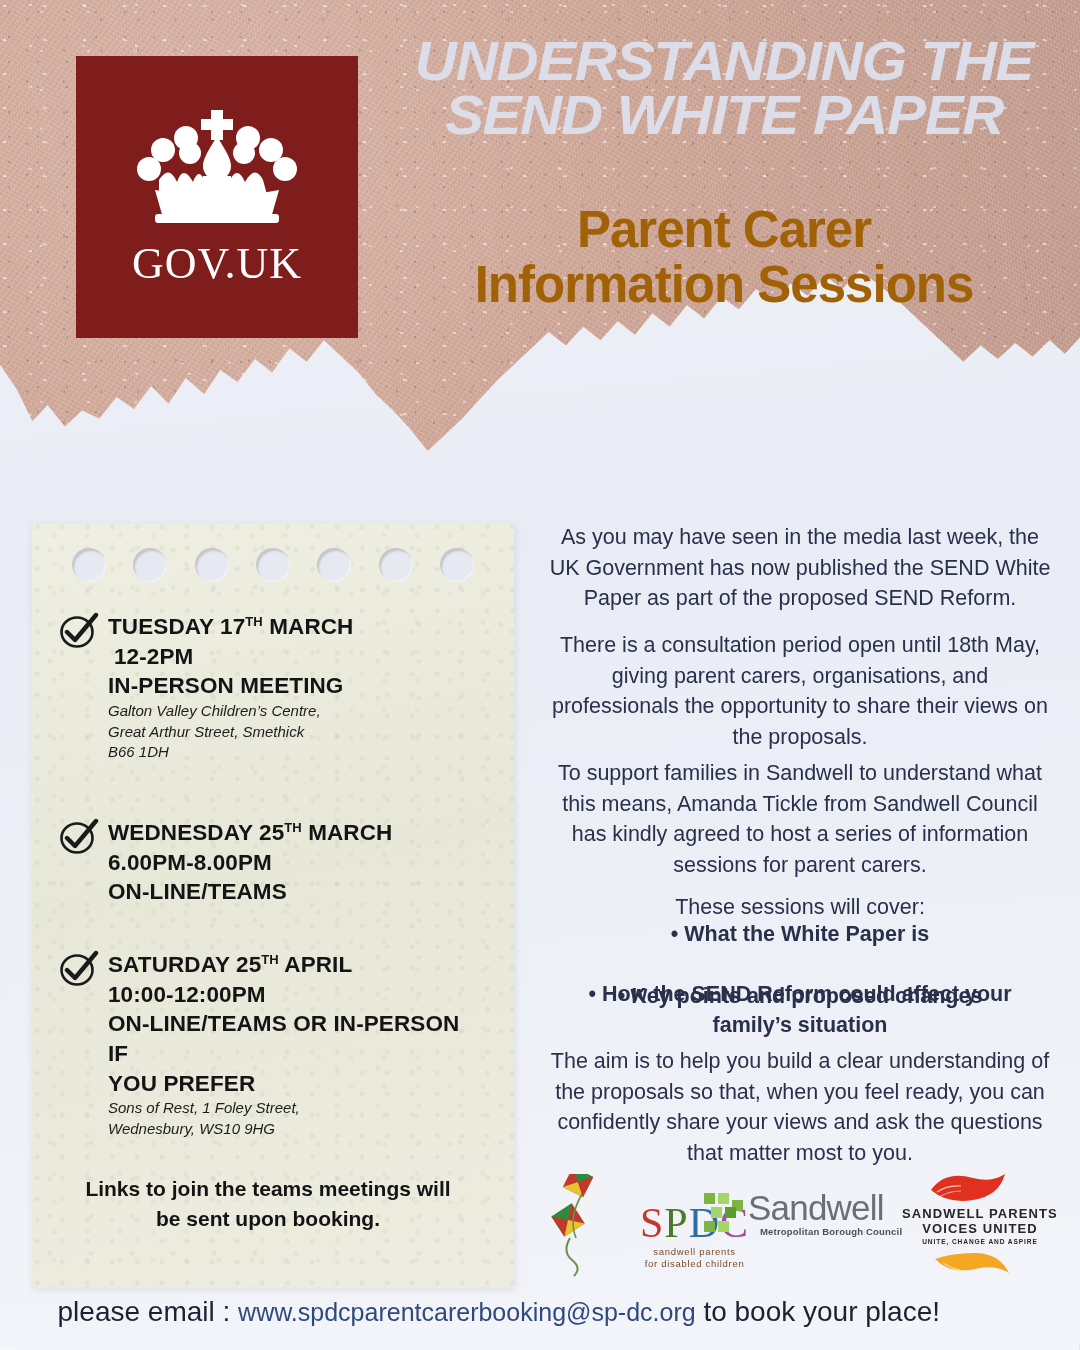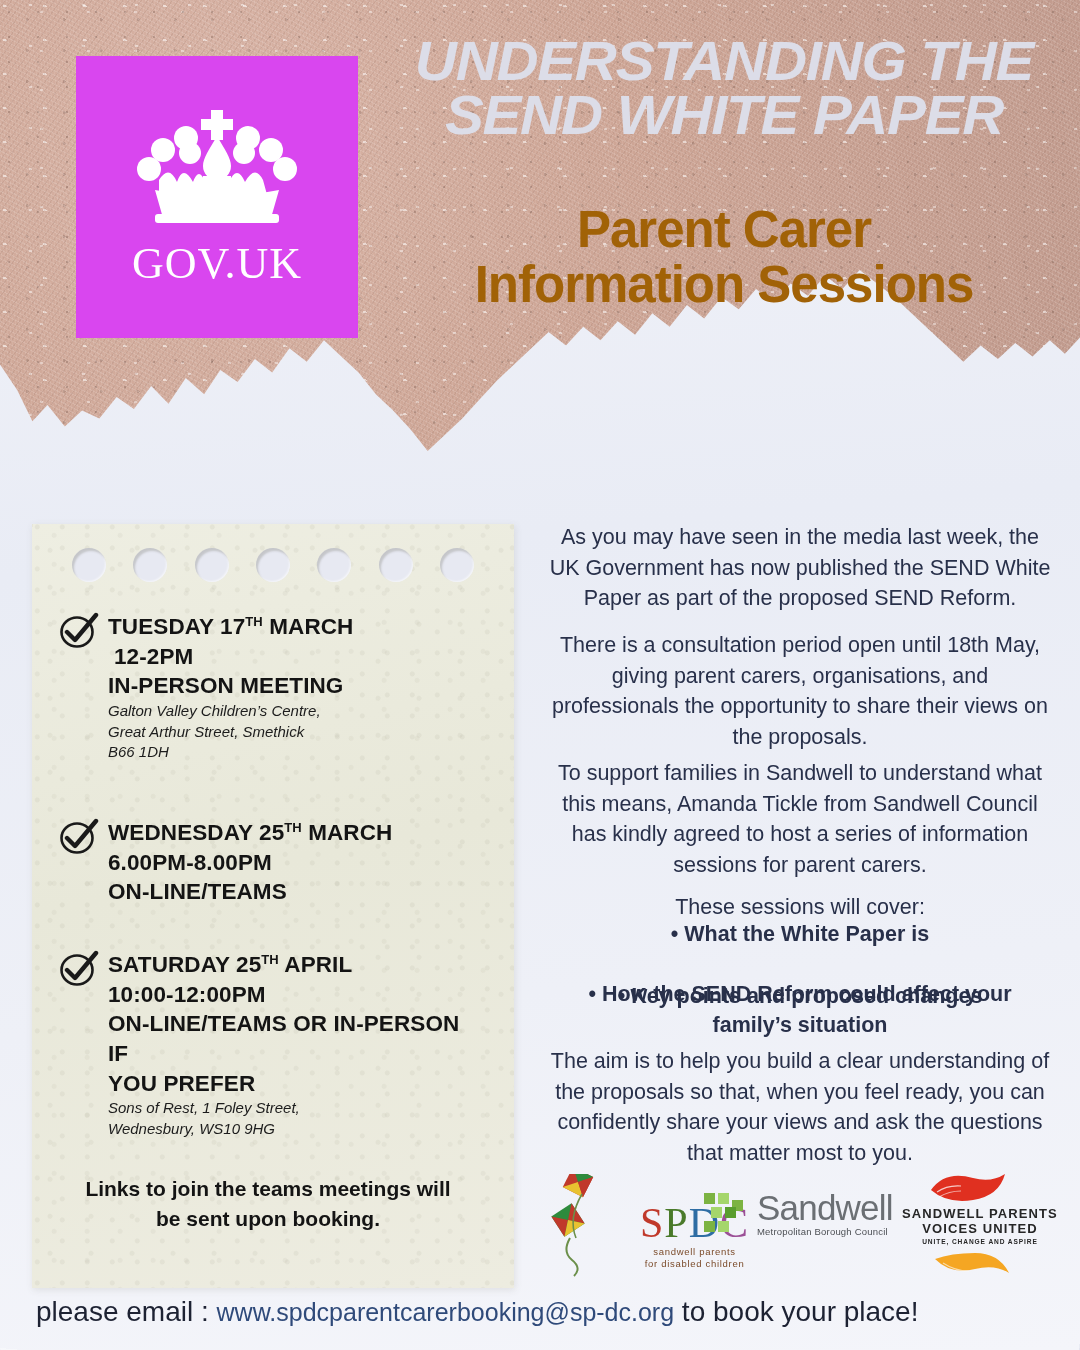--- a/index.html
+++ b/index.html
@@ -61,21 +61,21 @@
     content:""; position:absolute; inset:0;
     background-image:
       linear-gradient(92deg, rgba(255,255,255,.5) 0 2px, transparent 2px 60px),
       linear-gradient(-85deg, rgba(188,195,219,.18) 0 1px, transparent 1px 70px),
       linear-gradient(5deg, rgba(255,255,255,.35) 0 2px, transparent 2px 90px);
   }
 
   
   #govuk-logo{
     position:absolute; left:76px; top:56px; width:282px; height:282px;
-    background:#d946ef; display:flex; flex-direction:column;
+    background:#7f1d1d; display:flex; flex-direction:column;
     align-items:center; justify-content:center;
   }
   #govuk-logo .crown{ width:168px; height:118px; }
   #govuk-logo .wordmark{
     color:#fff; font-family:"Liberation Serif", serif;
     font-size:44px; letter-spacing:1px; margin-top:14px; font-weight:400;
   }
 
   #main-title{
     position:absolute; left:400px; top:34px; width:648px;
@@ -146,31 +146,31 @@
   .logo-spdc{ position:absolute; left:12px; top:6px; width:150px; height:104px; }
   .spdc-text{ position:absolute; left:98px; top:28px; }
   .spdc-main{ font-family:"Liberation Serif",serif; font-size:42px;
               letter-spacing:1px; line-height:1; }
   .spdc-main .c1{color:#c0392b;} .spdc-main .c2{color:#4a7a2a;}
   .spdc-main .c3{color:#2e6da4;} .spdc-main .c4{color:#9b4f96;}
   .spdc-sub{ font-size:9.5px; color:#7b4b2a; letter-spacing:.7px;
              line-height:1.3; margin-top:2px; text-align:center; }
   .logo-sandwell{ position:absolute; left:172px; top:22px; }
   .sw-word{ font-size:35px; color:#6b6f74; letter-spacing:-.8px; line-height:1; }
-  .sw-sub{ font-size:9.5px; font-weight:normal; color:#4c4f54;
-           letter-spacing:.2px; margin-top:1px; }
+  .sw-sub{ font-size:9.5px; font-weight:bold; color:#4c4f54;
+           letter-spacing:.2px; margin-top:1px;margin-left:12px; }
   .logo-spvu{ position:absolute; left:362px; top:4px; width:176px; height:104px;
               text-align:center; }
   .spvu-t1{ font-size:13px; font-weight:bold; color:#262626; letter-spacing:1.1px; }
   .spvu-t2{ font-size:6.6px; font-weight:bold; color:#262626; letter-spacing:.9px; margin-top:2px; }
 
   
   #footer{
     position:absolute; left:0; top:1296px; width:940px;
-    text-align:left; font-size:28px; color:#1d2233;
+    text-align:right; font-size:28px; color:#1d2233;
     white-space:nowrap;
     padding-left:36px;
   }
   #footer .email{ color:#2f4a7a; font-size:25px; }
 </style>
 </head>
 <body>
 
 <div id="top-band"></div>
 <div id="paper-sheet"></div>
@@ -307,21 +307,21 @@
     <div class="spdc-text">
       <div class="spdc-main"><span class="c1">S</span><span class="c2">P</span><span class="c3">D</span><span class="c4">C</span></div>
       <div class="spdc-sub">
         <div>sandwell parents</div>
         <div>for disabled children</div>
       </div>
     </div>
   </div>
 
   <div class="logo-sandwell">
-    <div style="display:flex;align-items:center;gap:9px">
+    <div style="display:flex;align-items:center;">
       <svg width="46" height="46" viewBox="0 0 46 46">
         <rect x="2" y="2" width="11" height="11" fill="#7cb342"></rect>
         <rect x="16" y="2" width="11" height="11" fill="#a5d66b"></rect>
         <rect x="30" y="9" width="11" height="11" fill="#7cb342"></rect>
         <rect x="9" y="16" width="11" height="11" fill="#a5d66b"></rect>
         <rect x="23" y="16" width="11" height="11" fill="#5a9e2e"></rect>
         <rect x="2" y="30" width="11" height="11" fill="#7cb342"></rect>
         <rect x="16" y="30" width="11" height="11" fill="#a5d66b"></rect>
       </svg>
       <div>

